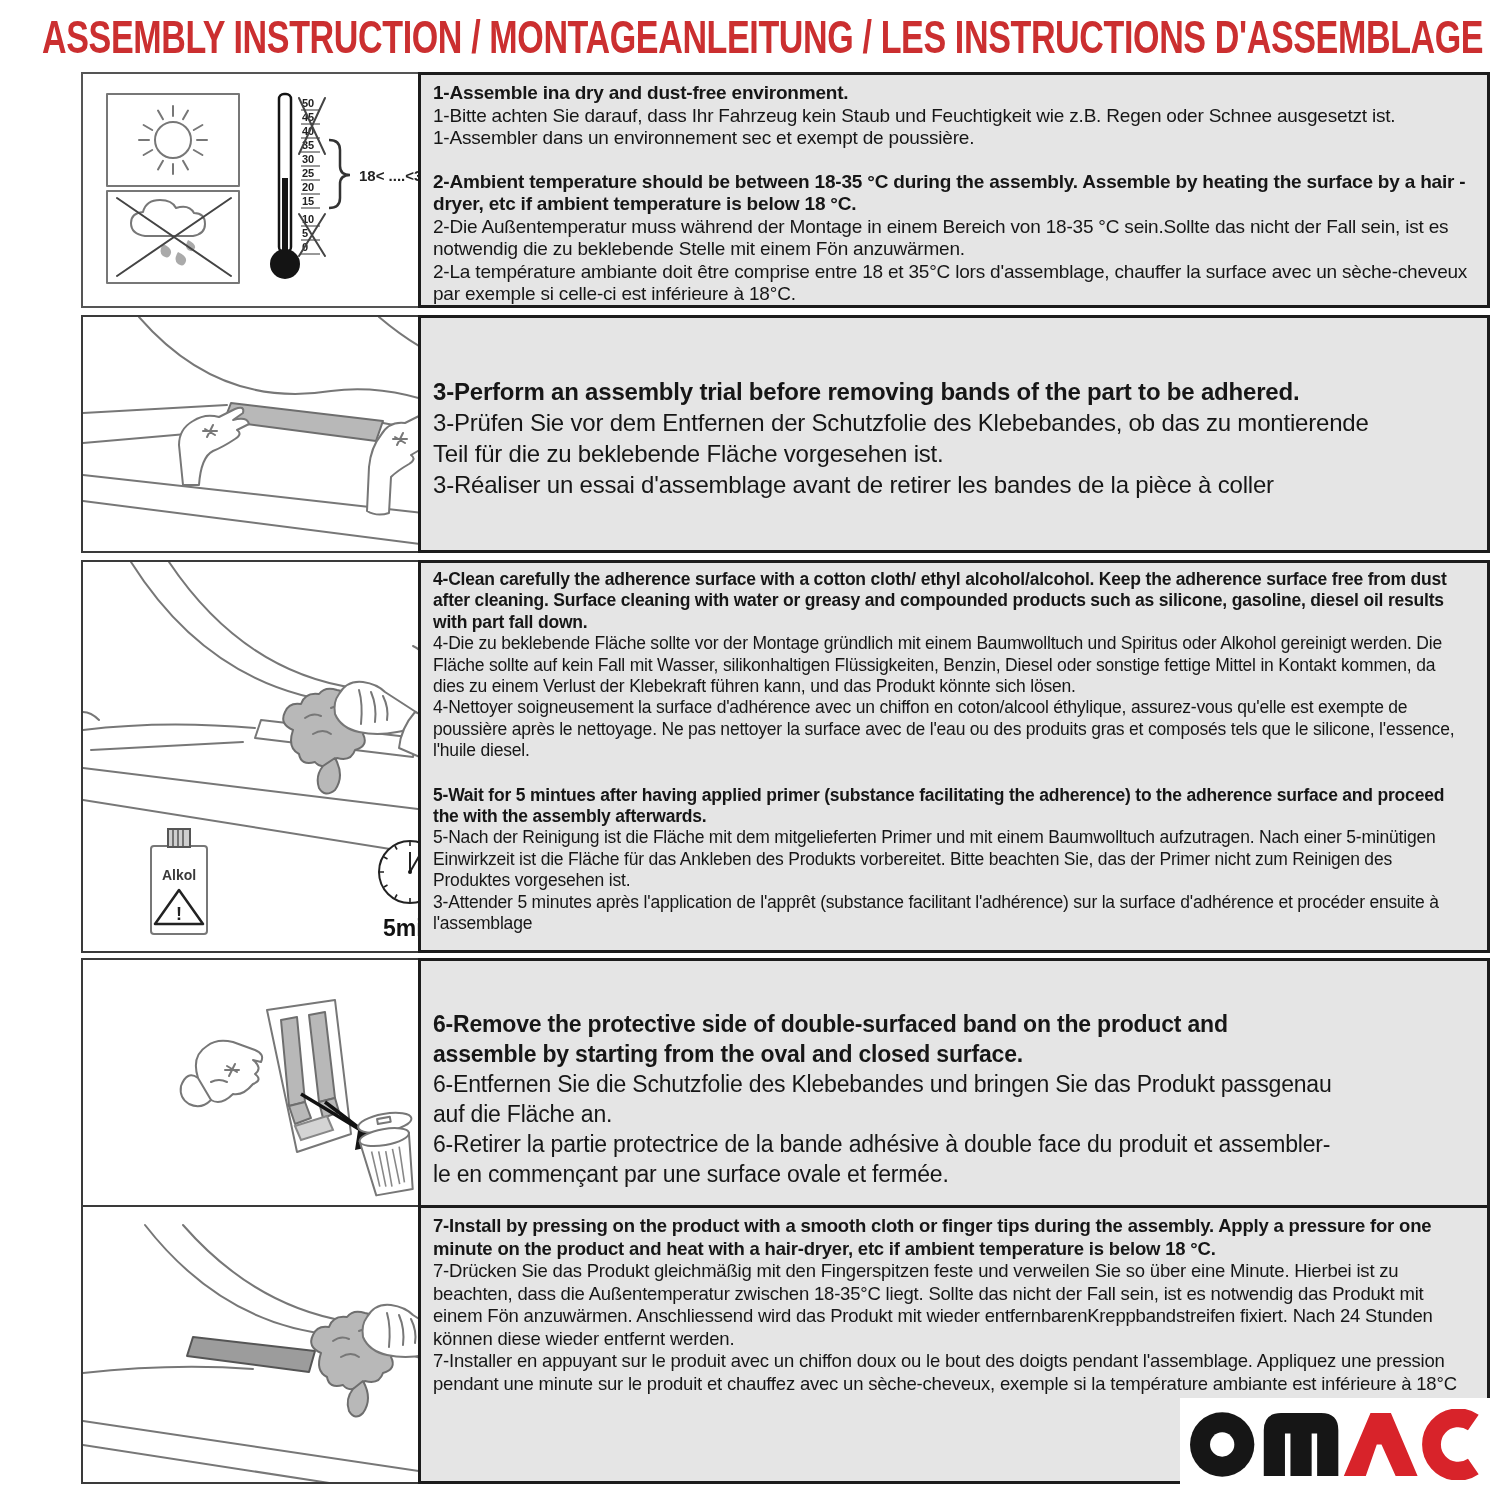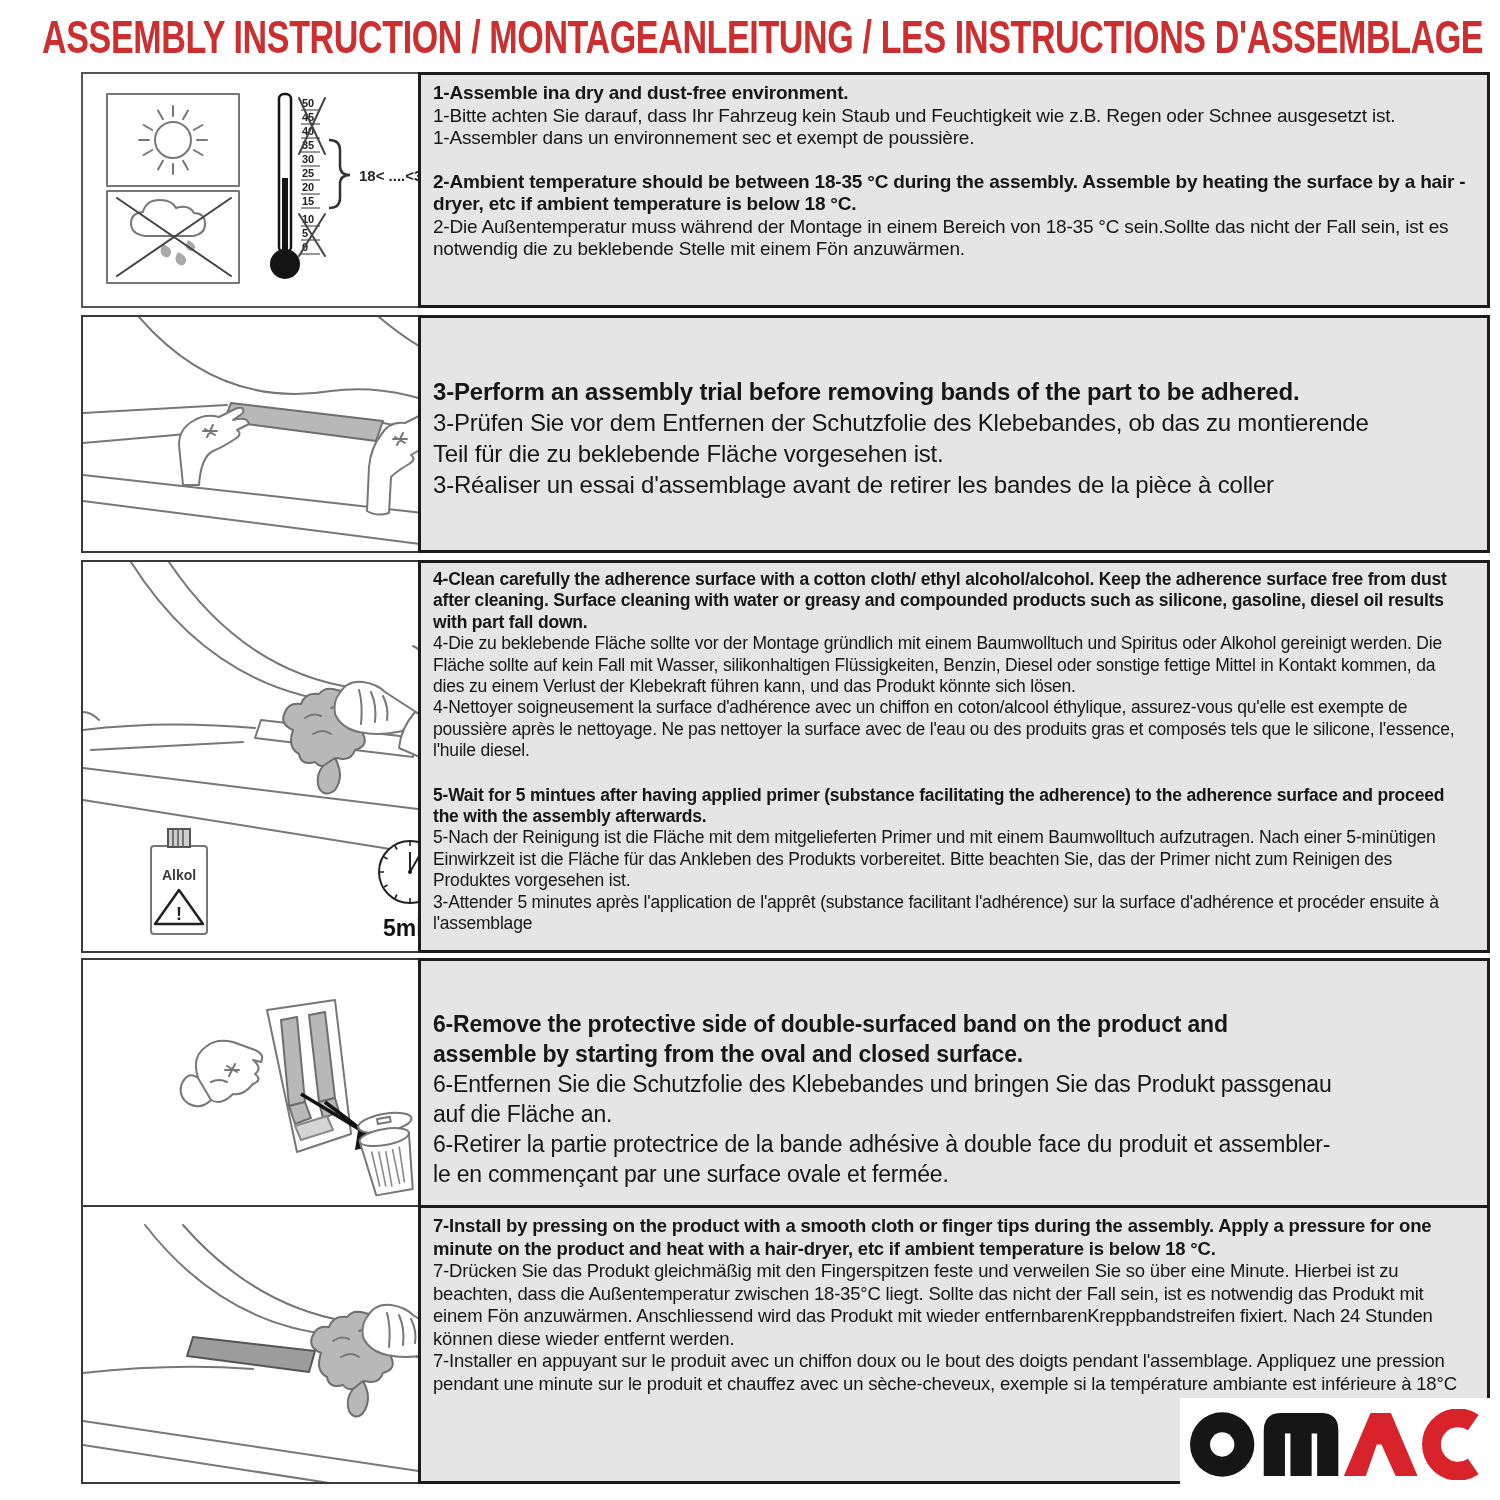--- a/index.html
+++ b/index.html
@@ -84,20 +84,21 @@
       <path d="M246,66 Q257,66 257,76 L257,92 Q257,101 267,101 Q257,101 257,110 L257,124 Q257,134 246,134" fill="none" stroke="#333" stroke-width="2.5"></path>
       <text x="276" y="107" font-size="15" font-weight="bold" fill="#222">18&lt; ....&lt;35 C</text>
     </svg>
   </div>
   <div class="txt">
     <p class="b">1-Assemble ina dry and dust-free environment.</p>
     <p>1-Bitte achten Sie darauf, dass Ihr Fahrzeug kein Staub und Feuchtigkeit wie z.B. Regen oder Schnee ausgesetzt ist.</p>
     <p>1-Assembler dans un environnement sec et exempt de poussière.</p>
     <p class="b gap">2-Ambient temperature should be between 18-35 °C  during the assembly. Assemble by heating the surface by a hair -dryer, etc if ambient temperature is below 18 °C.</p>
     <p>2-Die Außentemperatur muss während der Montage in einem Bereich von 18-35 °C  sein.Sollte das nicht der Fall sein, ist es notwendig die zu beklebende Stelle mit einem Fön anzuwärmen.</p>
+    <p>2-La température ambiante doit être comprise entre 18 et 35°C lors d'assemblage, chauffer la surface avec un sèche-cheveux par exemple si celle-ci est inférieure à 18°C.</p>
   </div>
 </section>
 
 <section class="row row2">
   <div class="illus" style="border-color:#3a3a3a;">
     <svg viewBox="0 0 376 234">
       <path class="ln" d="M56,0 Q136,92 248,74 Q310,66 376,96"></path>
       <path class="ln" d="M296,0 Q336,34 376,48"></path>
       <path class="ln" d="M340,60 Q360,68 364,92 L376,96"></path>
       <path class="ln" d="M0,96 L144,88 M0,126 L138,114 M300,106 L376,120"></path>

